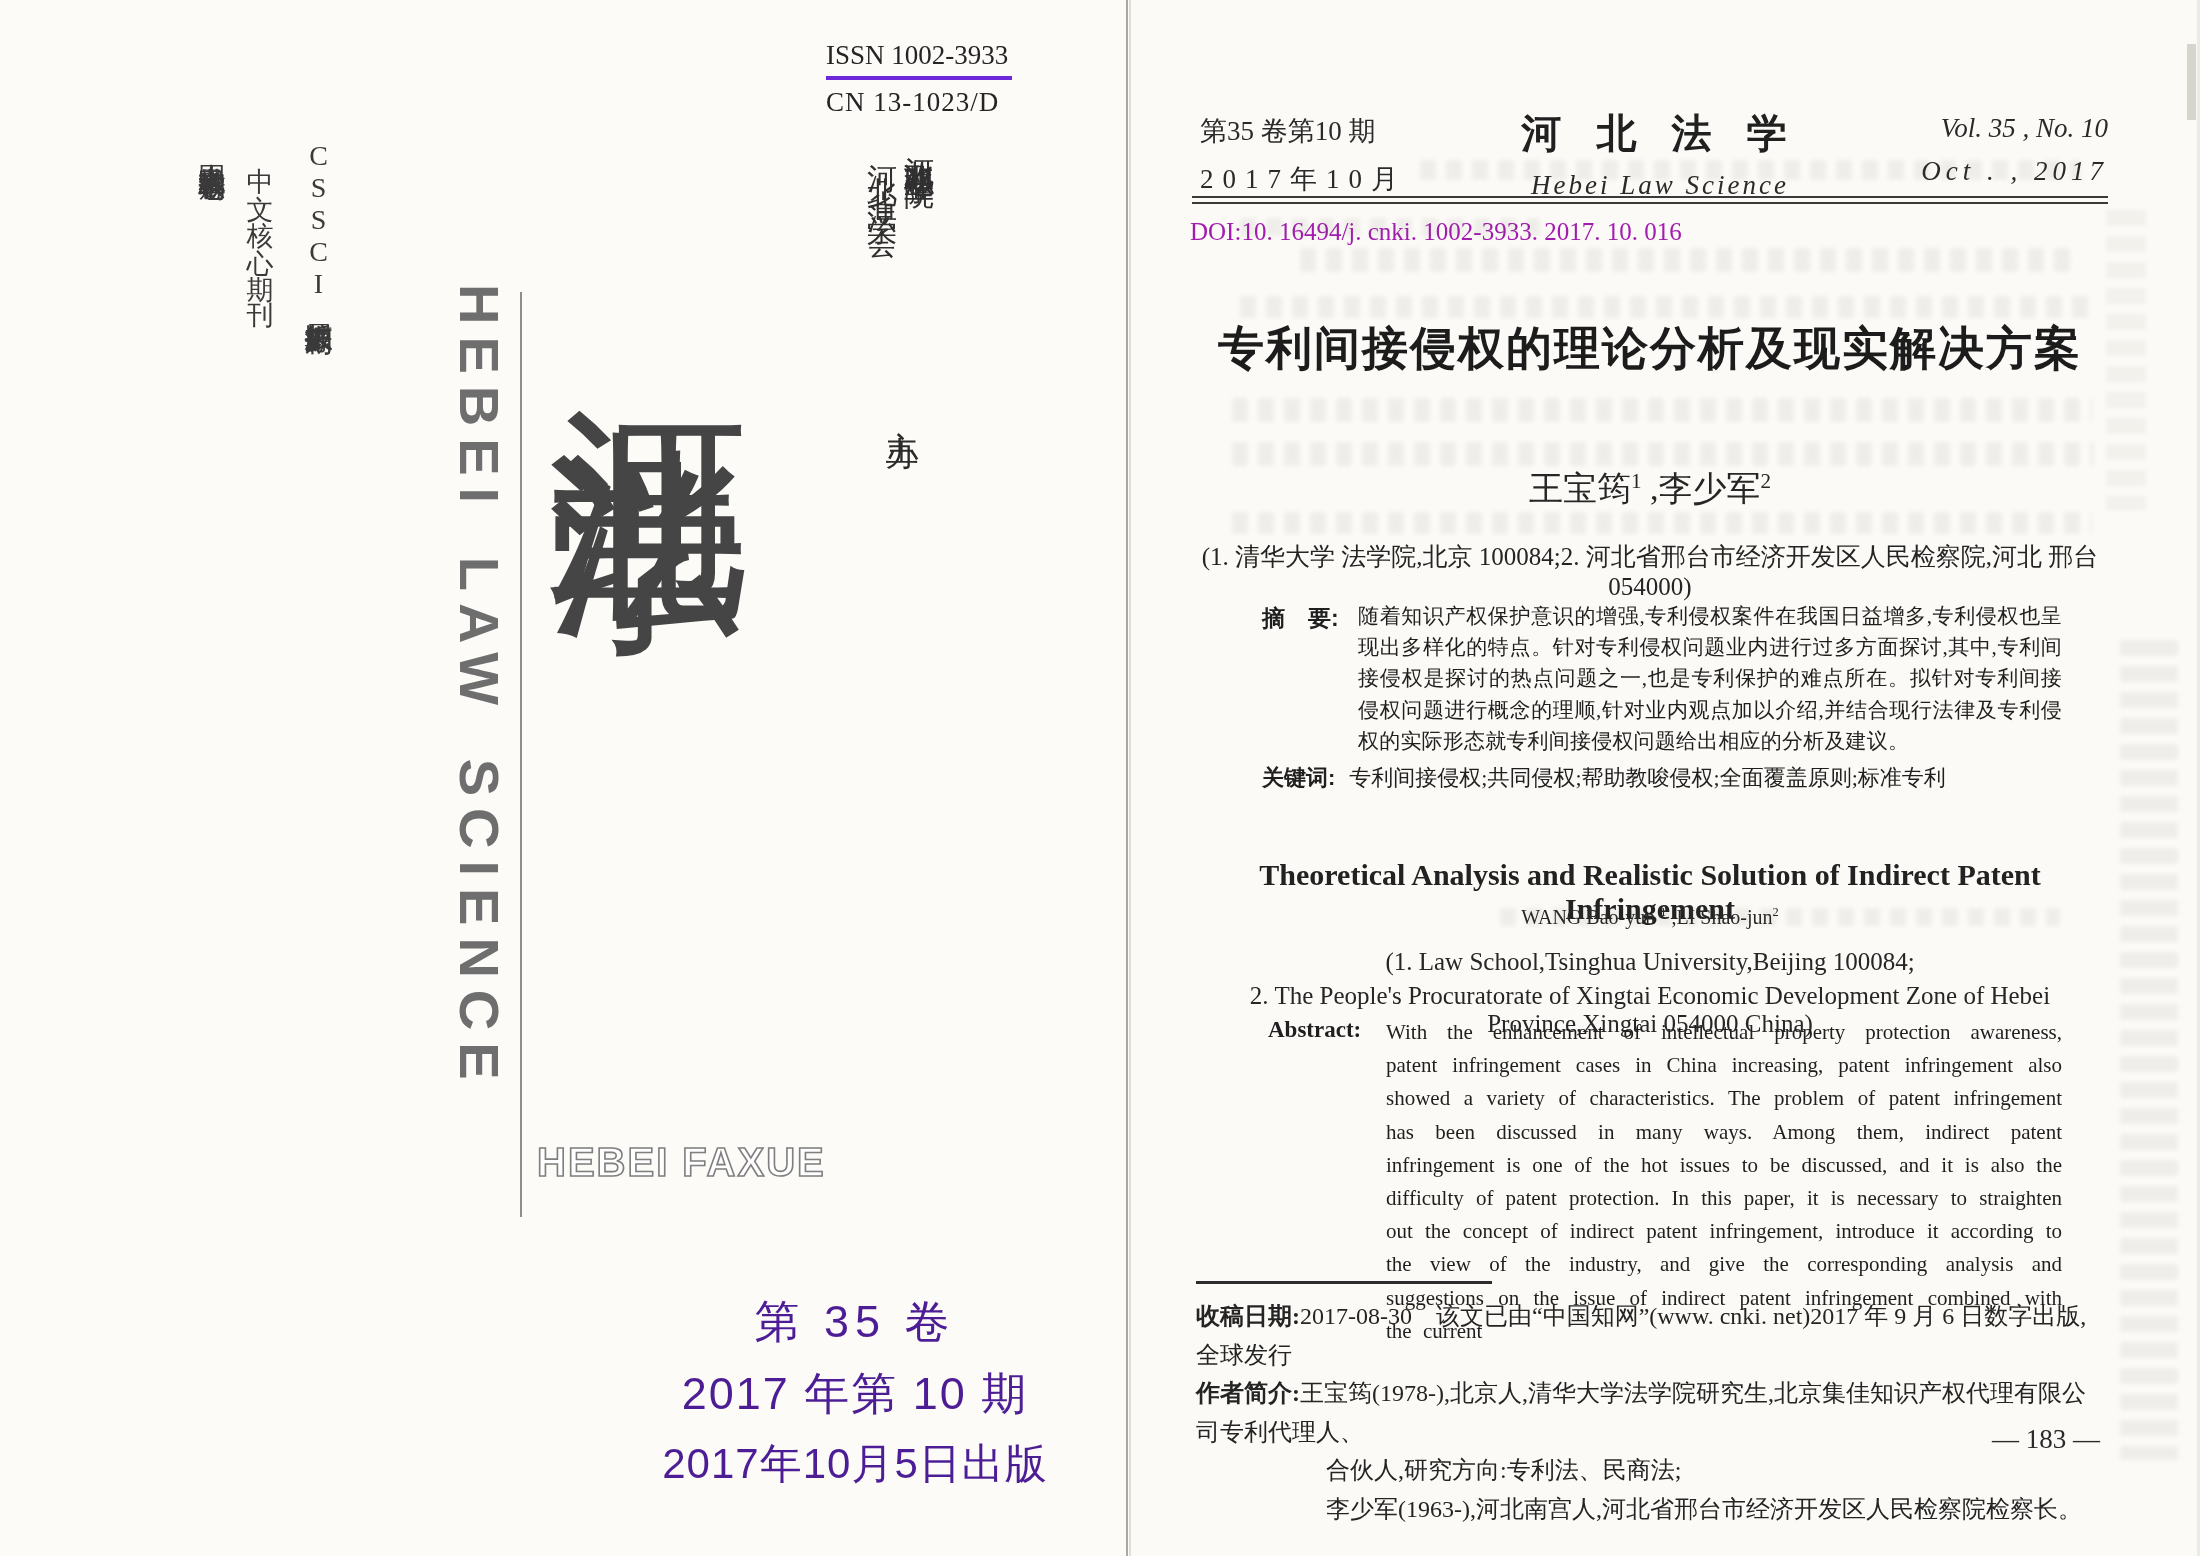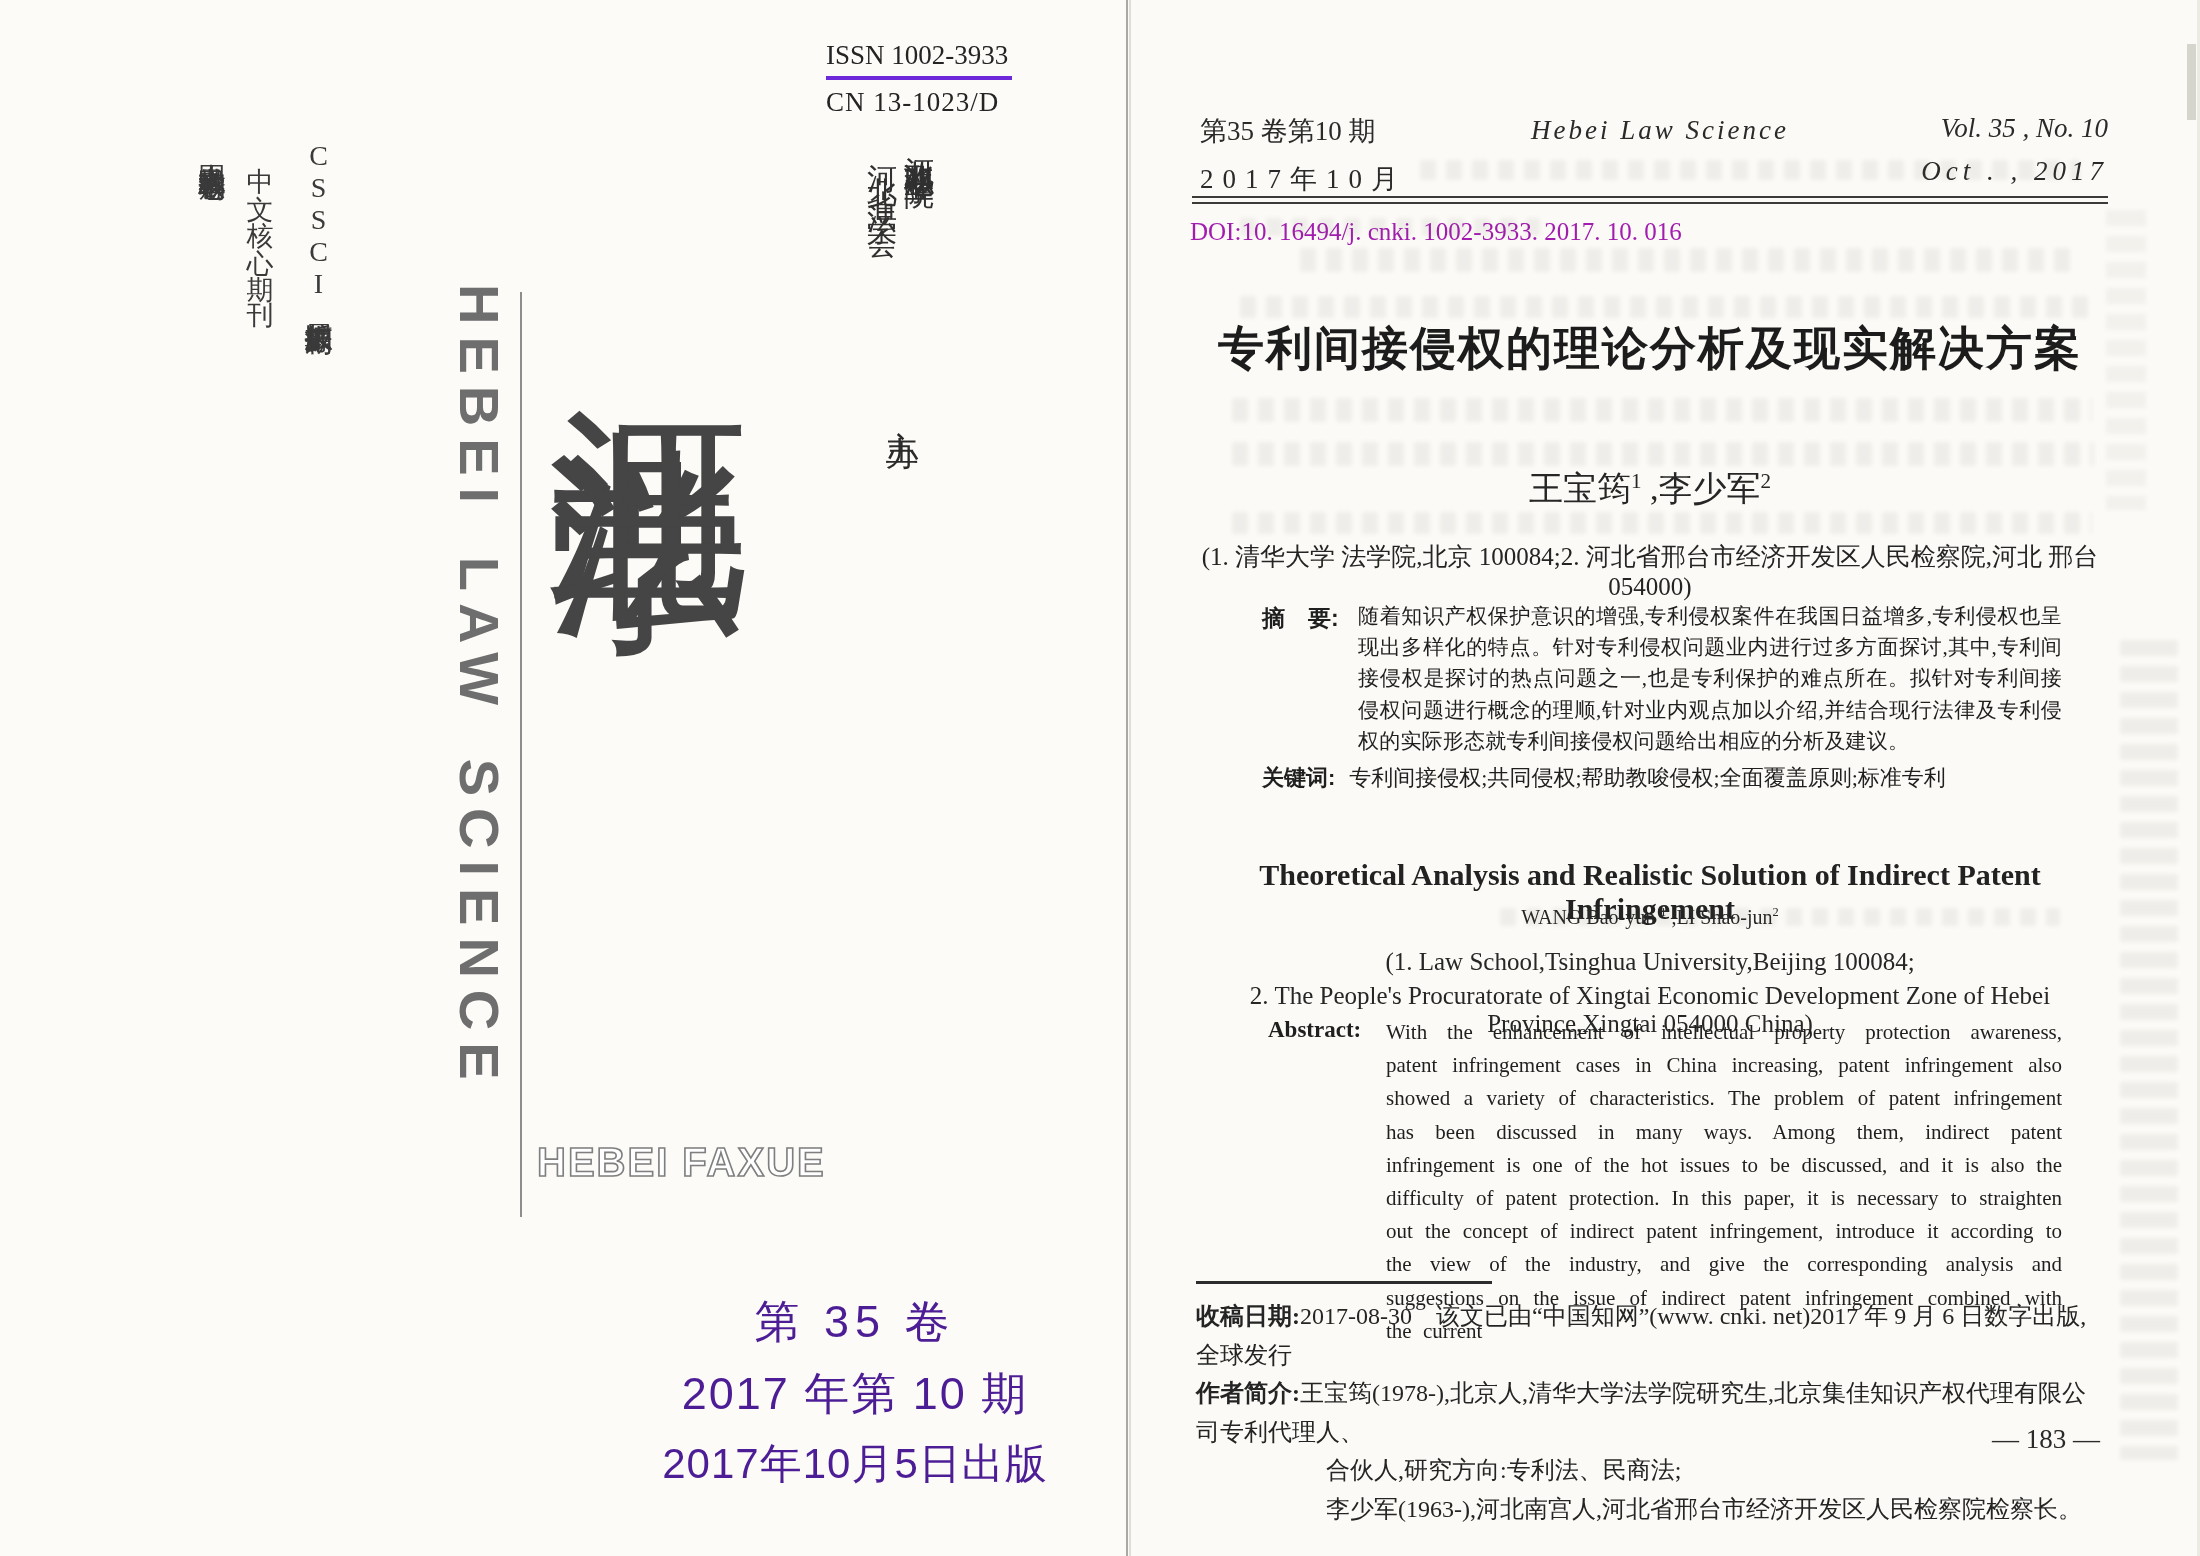--- a/index.html
+++ b/index.html
@@ -126,20 +126,21 @@
     <div class="issue-l1">第 35 卷</div>
     <div class="issue-l2">2017 年第 10 期</div>
     <div class="issue-l3">2017年10月5日出版</div>
   </div>
 
   <div class="abs hdr-left">
     <div class="l1">第35 卷第10 期</div>
     <div class="l2">2017年10月</div>
   </div>
   <div class="abs hdr-center">
+    <div class="l1 sans">河 北 法 学</div>
     <div class="l2">Hebei Law Science</div>
   </div>
   <div class="abs hdr-right">
     <div class="l1">Vol. 35 , No. 10</div>
     <div class="l2">Oct . , 2017</div>
   </div>
   <div class="abs hdr-rule"></div>
   <div class="abs doi-line">DOI:10. 16494/j. cnki. 1002-3933. 2017. 10. 016</div>
 
   <div class="abs article-title sans">专利间接侵权的理论分析及现实解决方案</div>

